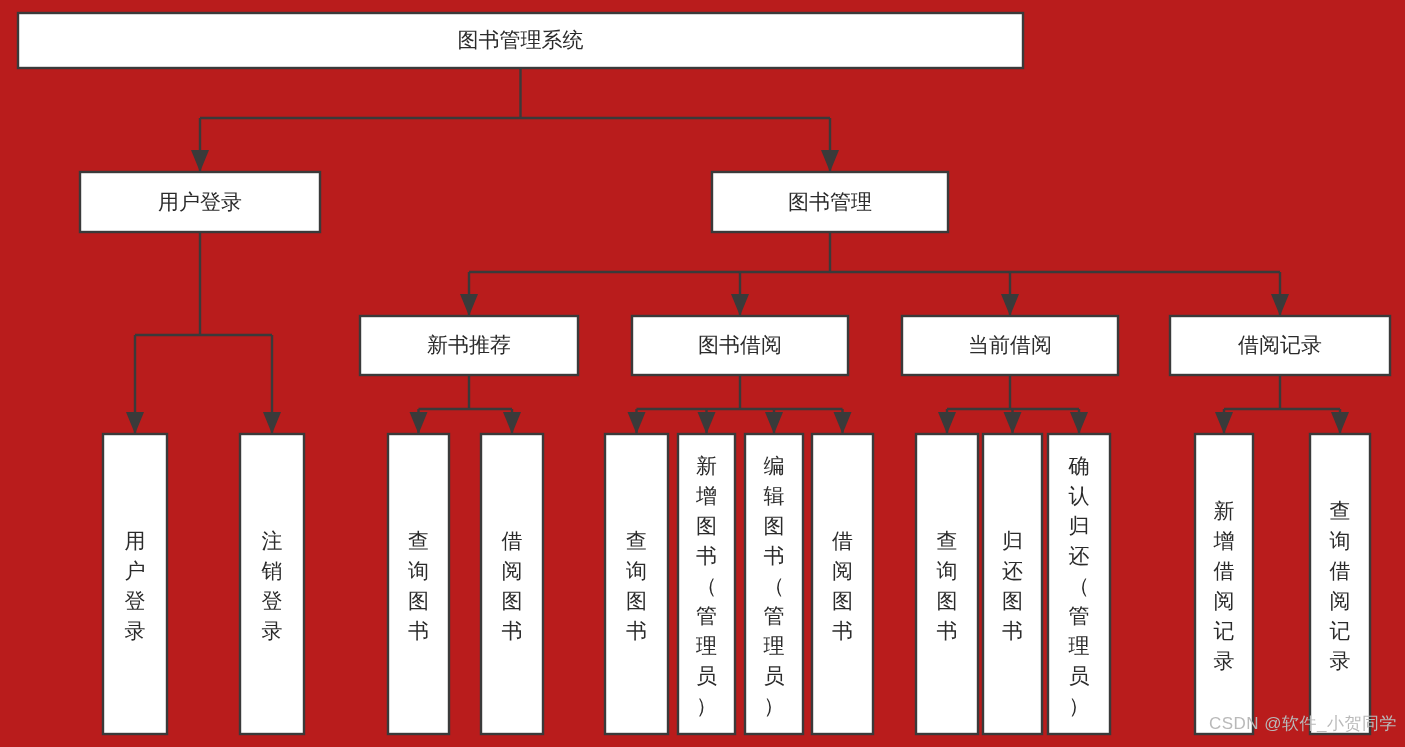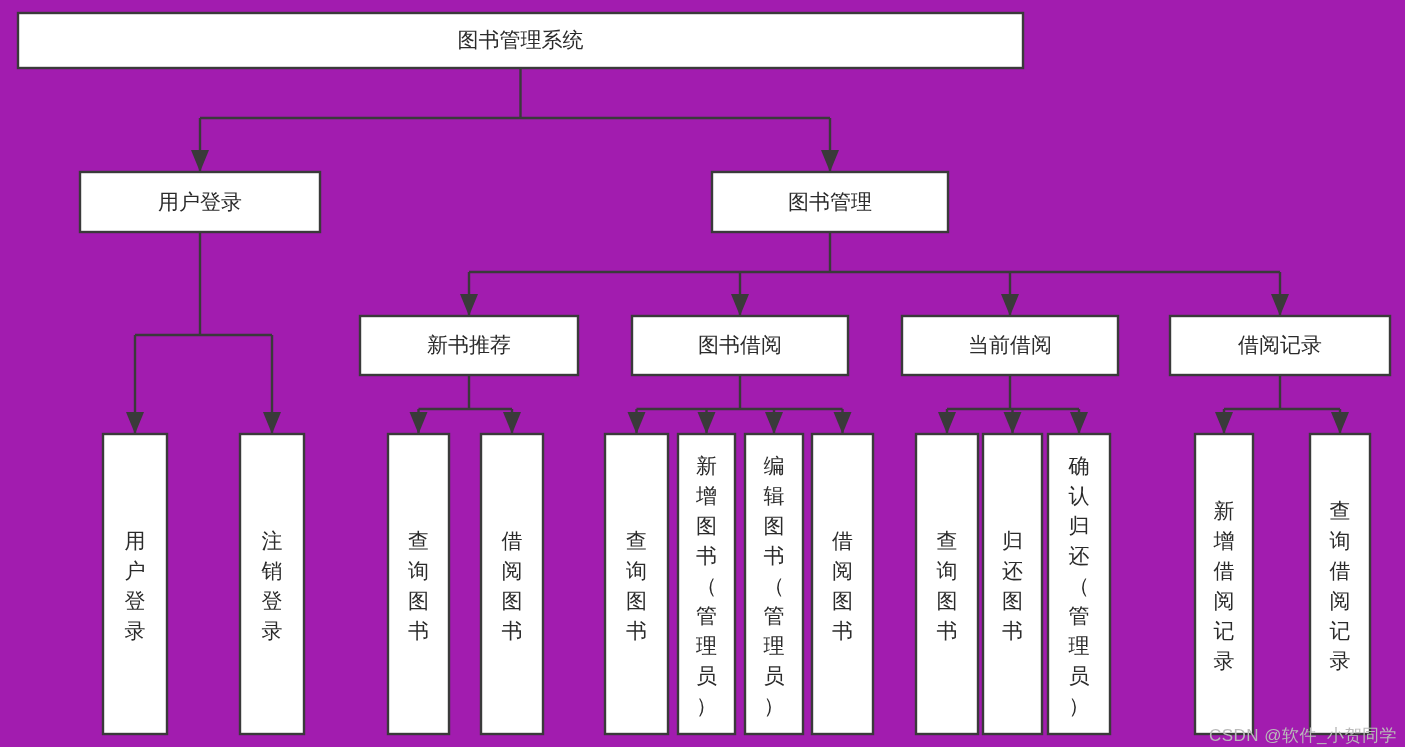--- a/index.html
+++ b/index.html
@@ -10,21 +10,21 @@
   body {
     width: 1405px;
     height: 747px;
     font-family: "Liberation Sans", "DejaVu Sans", sans-serif;
     overflow: hidden;
   }
   #diagram-root {
     position: relative;
     width: 1405px;
     height: 747px;
-    background: #a21caf;
+    background: #b91c1c;
   }
   svg#flow-svg {
     position: absolute;
     left: 0;
     top: 0;
     width: 1405px;
     height: 747px;
   }
   .node-box {
     fill: #ffffff;
@@ -50,21 +50,21 @@
   }
   .node-label-vert {
     font-family: "Liberation Sans", "DejaVu Sans", sans-serif;
     fill: #2b2b2b;
     font-size: 21px;
     text-anchor: middle;
   }
   .watermark {
     position: absolute;
     right: 8px;
-    bottom: 0;
+    bottom: 12px;
     font-family: "Liberation Sans", "DejaVu Sans", sans-serif;
     font-size: 17px;
     color: #b9b9b9;
     letter-spacing: 0.5px;
     white-space: nowrap;
     user-select: none;
     margin-top: 37px;
   }
 </style>
 </head>

